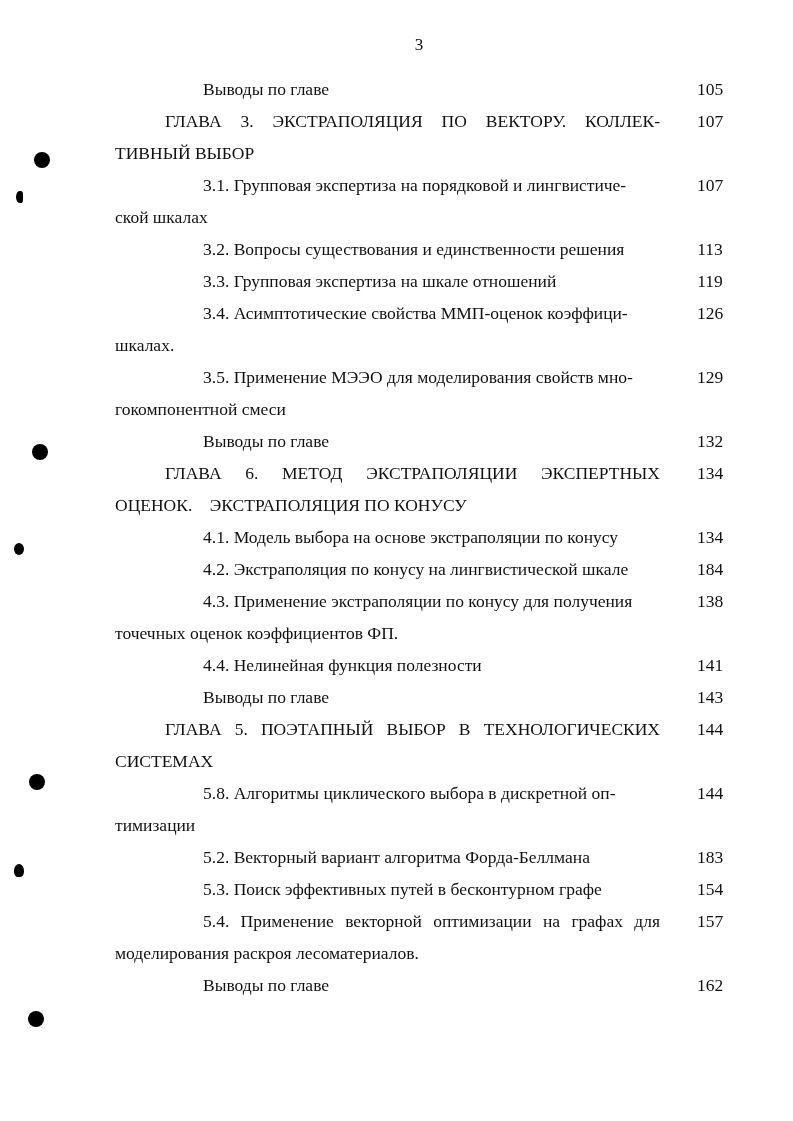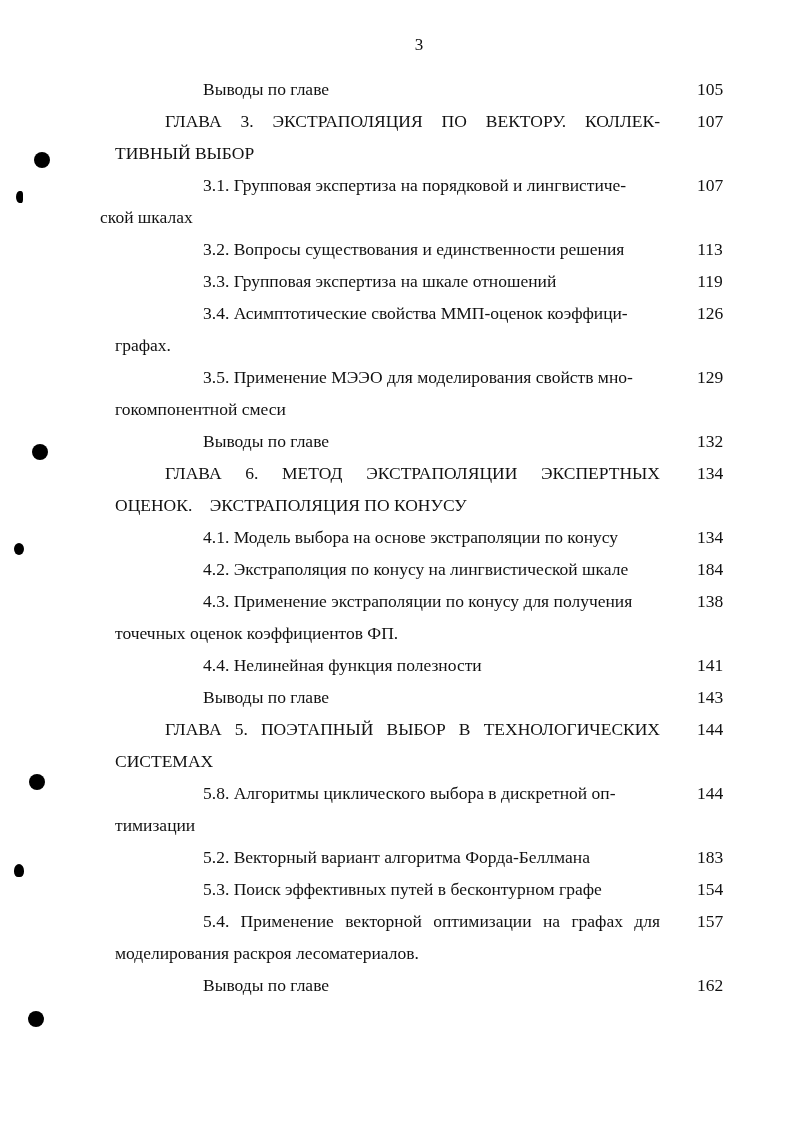--- a/index.html
+++ b/index.html
@@ -38,39 +38,39 @@
   </div>
   <div class="row" style="top:143px">
     <span class="text" style="left:115px">ТИВНЫЙ ВЫБОР</span>
   </div>
 
   <div class="row" style="top:175px">
     <span class="text" style="left:203px">3.1. Групповая экспертиза на порядковой и лингвистиче-</span>
     <span class="pg">107</span>
   </div>
   <div class="row" style="top:207px">
-    <span class="text" style="left:100px">ской шкалах</span>
+    <span class="text" style="left:115px">ской шкалах</span>
   </div>
 
   <div class="row" style="top:239px">
     <span class="text" style="left:203px">3.2. Вопросы существования и единственности решения</span>
     <span class="pg">113</span>
   </div>
 
   <div class="row" style="top:271px">
     <span class="text" style="left:203px">3.3. Групповая экспертиза на шкале отношений</span>
     <span class="pg">119</span>
   </div>
 
   <div class="row" style="top:303px">
     <span class="text" style="left:203px">3.4. Асимптотические свойства ММП-оценок коэффици-</span>
     <span class="pg">126</span>
   </div>
   <div class="row" style="top:335px">
-    <span class="text" style="left:115px">графах.</span>
+    <span class="text" style="left:115px">шкалах.</span>
   </div>
 
   <div class="row" style="top:367px">
     <span class="text" style="left:203px">3.5. Применение МЭЭО для моделирования свойств мно-</span>
     <span class="pg">129</span>
   </div>
   <div class="row" style="top:399px">
     <span class="text" style="left:115px">гокомпонентной смеси</span>
   </div>
 

